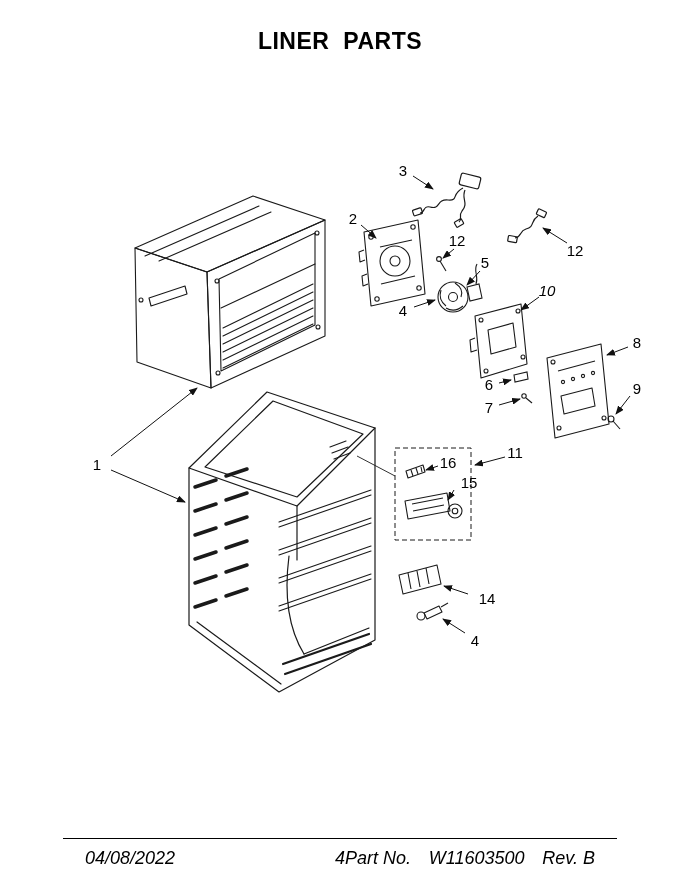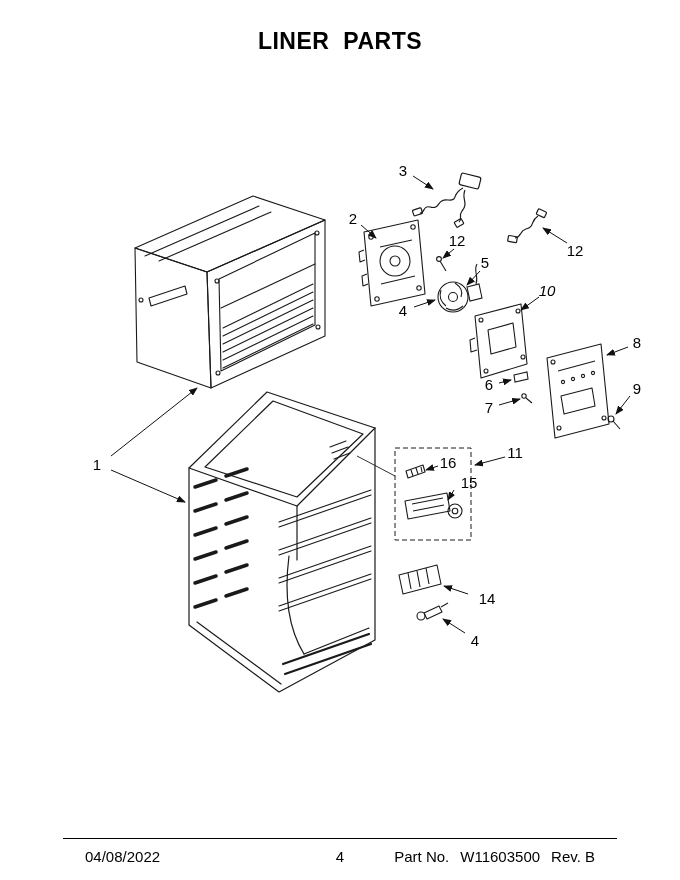--- a/index.html
+++ b/index.html
@@ -5,24 +5,24 @@
   * { margin:0; padding:0; box-sizing:border-box; }
   html,body { background:#ffffff; }
   body { font-family:"Liberation Sans", sans-serif; color:#000; }
   .page { position:relative; width:626px; height:880px; background:#fff; overflow:hidden; margin:0 auto; }
   .title { position:absolute; top:28px; left:0; width:100%; text-align:center;
            font-size:23px; font-weight:bold; letter-spacing:0.5px; word-spacing:7px; }
   #diagram-svg { position:absolute; top:0; left:0; }
   #callout-layer { position:absolute; top:0; left:0; width:680px; height:880px; pointer-events:none; }
   .callout { position:absolute; transform:translate(-50%,-50%); font-size:15px; line-height:1; color:#000; }
   .footer { position:absolute; left:36px; right:36px; top:838px; border-top:1.2px solid #000; }
-  .footer-row { display:grid; grid-template-columns:1fr auto 1fr; padding:9px 22px 0 22px; font-size:15px; }
+  .footer-row { display:grid; grid-template-columns:1fr auto 1fr; padding:9px 22px 0 22px; font-size:18px;font-style:italic; }
   .footer-left { text-align:left; }
   .footer-center { text-align:center; }
-  .footer-right { display:flex; gap:11px; justify-content:flex-end; text-align:right; }
+  .footer-right { display:flex; gap:11px; justify-content:space-between; text-align:right; }
 </style>
 </head>
 <body>
 
 <div class="page">
 
   <div class="title">LINER PARTS</div>
 
   <svg id="diagram-svg" width="680" height="880" viewBox="0 0 680 880" xmlns="http://www.w3.org/2000/svg">
     <defs>

